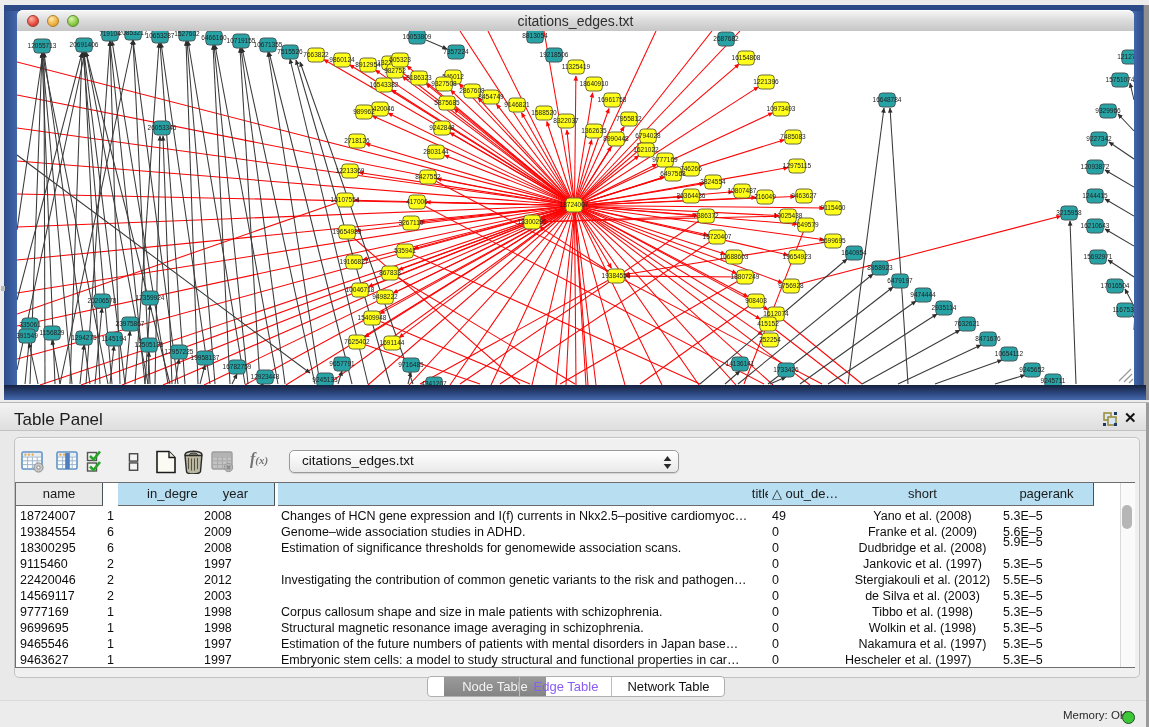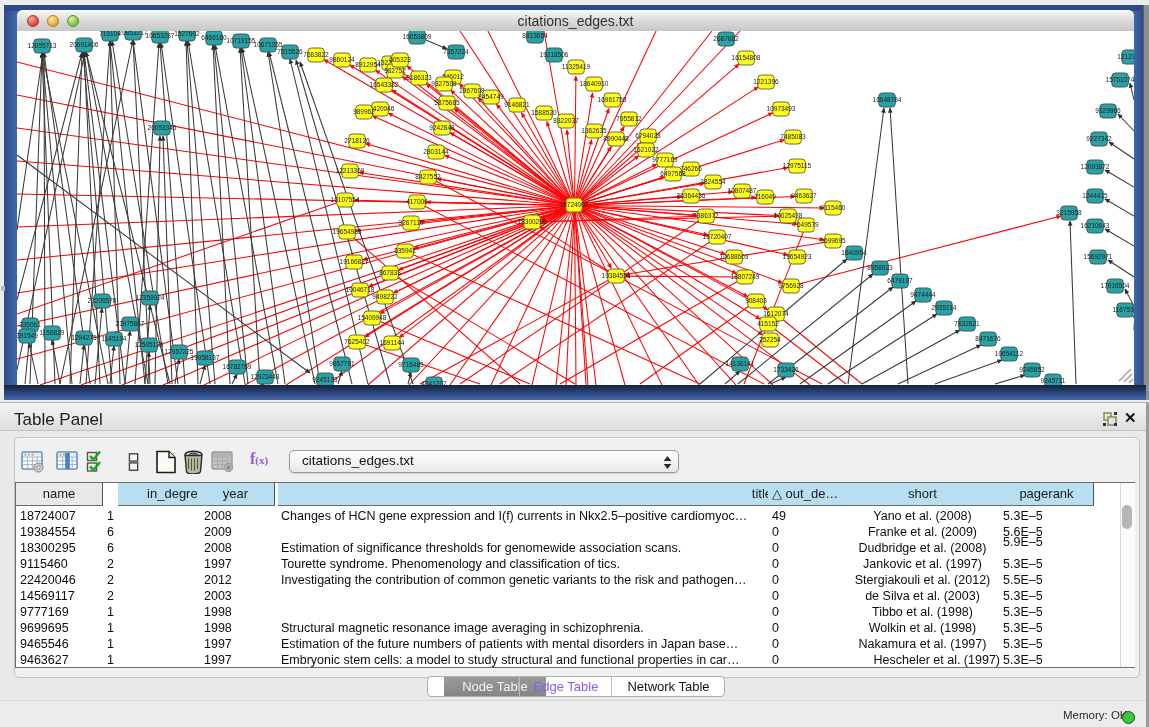--- a/index.html
+++ b/index.html
@@ -616,21 +616,21 @@
     <path d="M3 5.5 L4.5 21.5 a7 2.5 0 0 0 14 0 L19.9 5.5 z" fill="#b8b5a0" stroke="#2a2a2a" stroke-width="1.4"></path>
     <path d="M6.5 8v11M9.5 8.5v12M12.5 8.5v12M15.5 8v11" stroke="#55523f" stroke-width="1"></path>
   </svg>
 <svg class="abs tbi" style="left:211px" width="24" height="24" viewBox="0 0 24 24">
     <rect x="1" y="2" width="20" height="17" rx="1.5" fill="#c3c3c3" stroke="#9a9a9a" stroke-width="1.4"></rect>
     <rect x="2" y="3" width="18" height="3.4" fill="#b3b3b3"></rect>
     <path d="M2 7h18M2 10.8h18M2 14.6h18M6.6 7v12M11.4 7v12M16.2 7v12" stroke="#a8a8a8" stroke-width="1" fill="none"></path>
     <circle cx="17.5" cy="17.5" r="4.2" fill="#b5b5b5" stroke="#9a9a9a"></circle>
     <path d="M15.8 15.8 l3.4 3.4 M19.2 15.8 l-3.4 3.4" stroke="#888" stroke-width="1.6"></path>
   </svg>
-<div class="abs" style="left:250px;top:450px;font-size:16px;font-weight:bold;color:#8b5cf6;font-family:'Liberation Serif',serif">f<span style="font-size:11px">(x)</span></div>
+<div class="abs" style="left:250px;top:450px;font-size:16px;font-style:italic;font-weight:bold;color:#737373;font-family:'Liberation Serif',serif">f<span style="font-size:11px">(x)</span></div>
 <div class="abs" id="combo"></div>
 <div class="abs" id="combotext">citations_edges.txt</div>
 <div class="abs" id="stepper"><svg width="9" height="13" viewBox="0 0 9 13">
       <path d="M4.5 0 L8.3 5 H0.7 z" fill="#2a2a2a"></path>
       <path d="M4.5 13 L8.3 8 H0.7 z" fill="#2a2a2a"></path>
     </svg></div>
 <div class="abs" id="tbl"></div>
 <div class="abs hc" style="left:16px;width:87px;background:#e9e9e9;">name</div>
 <div class="abs hc" style="left:118px;width:96px;padding-left:21px;">in_degree</div>
 <div class="abs hc" style="left:197px;width:78px;">year</div>
@@ -642,53 +642,54 @@
 <div class="abs rowtxt" style="left:4px;top:2px">18724007</div>
 <div class="abs rowtxt" style="left:91px;top:2px">1</div>
 <div class="abs rowtxt" style="left:188px;top:2px">2008</div>
 <div class="abs rowtxt" style="left:265px;top:2px">Changes of HCN gene expression and I(f) currents in Nkx2.5–positive cardiomyoc…</div>
 <div class="abs rowtxt" style="left:756px;top:2px">49</div>
 <div class="abs rowtxt" style="left:829px;top:2px;width:155px;text-align:center">Yano et al. (2008)</div>
 <div class="abs rowtxt" style="left:987px;top:2px">5.3E–5</div>
 <div class="abs rowtxt" style="left:4px;top:18px">19384554</div>
 <div class="abs rowtxt" style="left:91px;top:18px">6</div>
 <div class="abs rowtxt" style="left:188px;top:18px">2009</div>
+<div class="abs rowtxt" style="left:265px;top:18px">Genome–wide association studies in ADHD.</div>
 <div class="abs rowtxt" style="left:756px;top:18px">0</div>
 <div class="abs rowtxt" style="left:829px;top:18px;width:155px;text-align:center">Franke et al. (2009)</div>
 <div class="abs rowtxt" style="left:987px;top:18px">5.6E–5</div>
 <div class="abs rowtxt" style="left:4px;top:34px">18300295</div>
 <div class="abs rowtxt" style="left:91px;top:34px">6</div>
 <div class="abs rowtxt" style="left:188px;top:34px">2008</div>
 <div class="abs rowtxt" style="left:265px;top:34px">Estimation of significance thresholds for genomewide association scans.</div>
 <div class="abs rowtxt" style="left:756px;top:34px">0</div>
 <div class="abs rowtxt" style="left:829px;top:34px;width:155px;text-align:center">Dudbridge et al. (2008)</div>
 <div class="abs rowtxt" style="left:987px;top:28px">5.9E–5</div>
 <div class="abs rowtxt" style="left:4px;top:50px">9115460</div>
 <div class="abs rowtxt" style="left:91px;top:50px">2</div>
 <div class="abs rowtxt" style="left:188px;top:50px">1997</div>
-<div class="abs rowtxt" style="left:265px;top:50px">Tourette syndrome. Phenomenology and classification of tics.</div>
 <div class="abs rowtxt" style="left:756px;top:50px">0</div>
 <div class="abs rowtxt" style="left:829px;top:50px;width:155px;text-align:center">Jankovic et al. (1997)</div>
 <div class="abs rowtxt" style="left:987px;top:50px">5.3E–5</div>
 <div class="abs rowtxt" style="left:4px;top:66px">22420046</div>
 <div class="abs rowtxt" style="left:91px;top:66px">2</div>
 <div class="abs rowtxt" style="left:188px;top:66px">2012</div>
 <div class="abs rowtxt" style="left:265px;top:66px">Investigating the contribution of common genetic variants to the risk and pathogen…</div>
 <div class="abs rowtxt" style="left:756px;top:66px">0</div>
 <div class="abs rowtxt" style="left:829px;top:66px;width:155px;text-align:center">Stergiakouli et al. (2012)</div>
 <div class="abs rowtxt" style="left:987px;top:66px">5.5E–5</div>
 <div class="abs rowtxt" style="left:4px;top:82px">14569117</div>
 <div class="abs rowtxt" style="left:91px;top:82px">2</div>
 <div class="abs rowtxt" style="left:188px;top:82px">2003</div>
 <div class="abs rowtxt" style="left:756px;top:82px">0</div>
 <div class="abs rowtxt" style="left:829px;top:82px;width:155px;text-align:center">de Silva et al. (2003)</div>
 <div class="abs rowtxt" style="left:987px;top:82px">5.3E–5</div>
 <div class="abs rowtxt" style="left:4px;top:98px">9777169</div>
 <div class="abs rowtxt" style="left:91px;top:98px">1</div>
 <div class="abs rowtxt" style="left:188px;top:98px">1998</div>
+<div class="abs rowtxt" style="left:265px;top:98px">Corpus callosum shape and size in male patients with schizophrenia.</div>
 <div class="abs rowtxt" style="left:756px;top:98px">0</div>
 <div class="abs rowtxt" style="left:829px;top:98px;width:155px;text-align:center">Tibbo et al. (1998)</div>
 <div class="abs rowtxt" style="left:987px;top:98px">5.3E–5</div>
 <div class="abs rowtxt" style="left:4px;top:114px">9699695</div>
 <div class="abs rowtxt" style="left:91px;top:114px">1</div>
 <div class="abs rowtxt" style="left:188px;top:114px">1998</div>
 <div class="abs rowtxt" style="left:265px;top:114px">Structural magnetic resonance image averaging in schizophrenia.</div>
 <div class="abs rowtxt" style="left:756px;top:114px">0</div>
 <div class="abs rowtxt" style="left:829px;top:114px;width:155px;text-align:center">Wolkin et al. (1998)</div>
 <div class="abs rowtxt" style="left:987px;top:114px">5.3E–5</div>
@@ -697,21 +698,21 @@
 <div class="abs rowtxt" style="left:188px;top:130px">1997</div>
 <div class="abs rowtxt" style="left:265px;top:130px">Estimation of the future numbers of patients with mental disorders in Japan base…</div>
 <div class="abs rowtxt" style="left:756px;top:130px">0</div>
 <div class="abs rowtxt" style="left:829px;top:130px;width:155px;text-align:center">Nakamura et al. (1997)</div>
 <div class="abs rowtxt" style="left:987px;top:130px">5.3E–5</div>
 <div class="abs rowtxt" style="left:4px;top:146px">9463627</div>
 <div class="abs rowtxt" style="left:91px;top:146px">1</div>
 <div class="abs rowtxt" style="left:188px;top:146px">1997</div>
 <div class="abs rowtxt" style="left:265px;top:146px">Embryonic stem cells: a model to study structural and functional properties in car…</div>
 <div class="abs rowtxt" style="left:756px;top:146px">0</div>
-<div class="abs rowtxt" style="left:829px;top:146px;width:155px;text-align:right">Hescheler et al. (1997)</div>
+<div class="abs rowtxt" style="left:829px;top:146px;width:155px;text-align:left">Hescheler et al. (1997)</div>
 <div class="abs rowtxt" style="left:987px;top:146px">5.3E–5</div>
 </div>
 <div class="abs" id="scrolltrack"></div>
 <div class="abs" id="scrollthumb"></div>
 <div class="abs" id="tabbar"></div>
 <div class="abs" id="seg">
     <div class="segi" id="seg1">Node Table</div>
     <div class="segi" id="seg2">Edge Table</div>
     <div class="segi" id="seg3">Network Table</div>
   </div>

